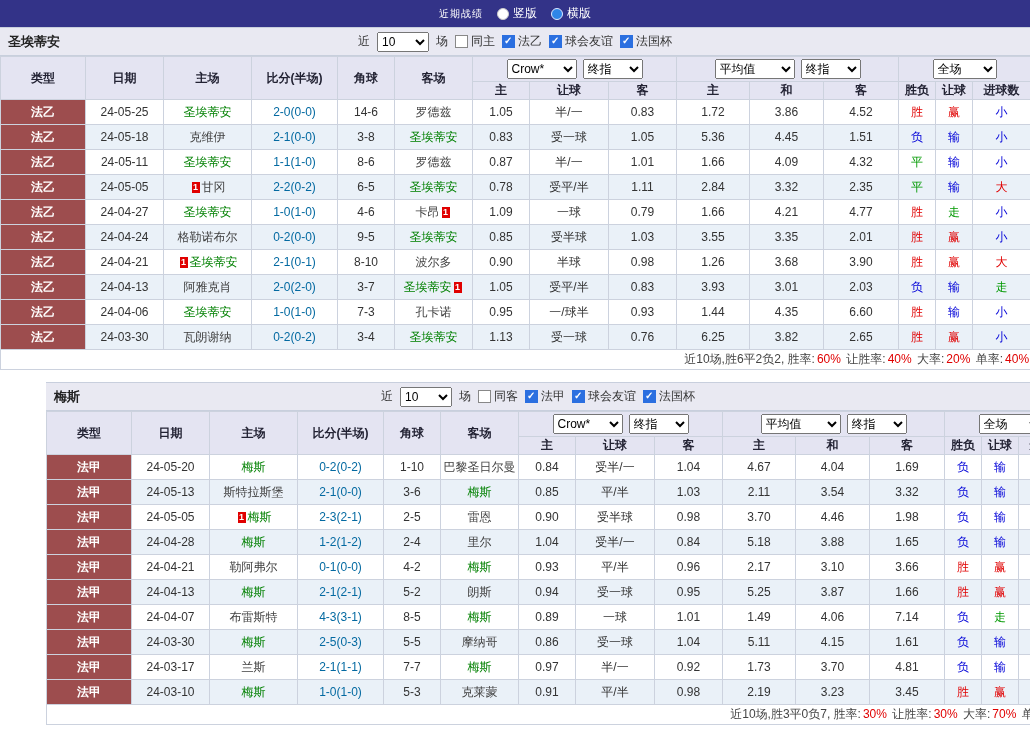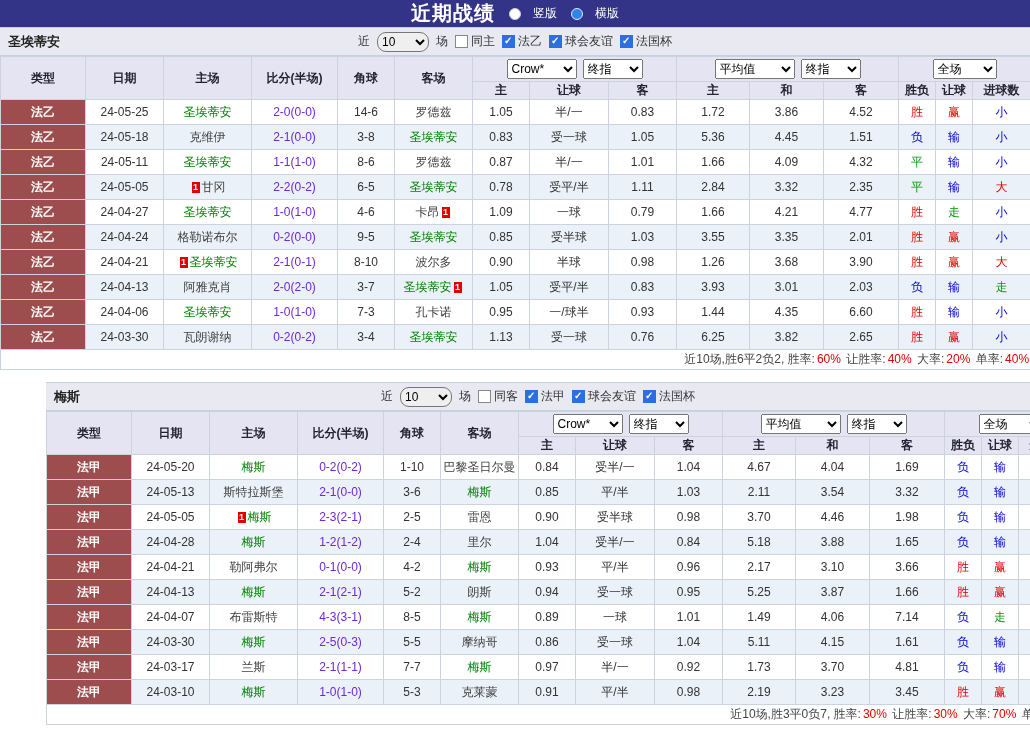--- a/index.html
+++ b/index.html
@@ -7,39 +7,39 @@
   body {
     width:1030px; height:742px; background:#fff;
     font-family:"Liberation Sans", "DejaVu Sans", sans-serif;
     font-size:12px; color:#333;
   }
   
   .topbar {
     height:27px; background:#333388; color:#fff;
     display:flex; align-items:center; justify-content:center; gap:14px;
   }
-  .topbar-title { font-weight:bold; font-size:20px; letter-spacing:1px; }
-  .layout-opt { display:inline-flex; align-items:center; gap:12px; cursor:pointer; font-size:12px; }
+  .topbar-title { font-weight:normal; font-size:10px; letter-spacing:1px; }
+  .layout-opt { display:inline-flex; align-items:center; gap:4px; cursor:pointer; font-size:12px; }
   .layout-radio {
     appearance:none; -webkit-appearance:none; width:12px; height:12px; margin:0;
     border-radius:50%; border:1px solid #ccc; background:#fff;
   }
   .layout-radio:checked { background:#2f86e8; border-color:#dfe8ff; }
   
   .section + .section { margin-top:12px;padding-left:46px; }
   .section-bar {
     position:relative; height:29px; background:#e9e9f2;
     border-top:1px solid #c8cfdd; border-bottom:1px solid #c8cfdd;
     display:flex; align-items:center; justify-content:center;
   }
   .team-name { position:absolute; left:8px; font-weight:bold; font-size:13px; color:#222; }
   .filter { display:inline-flex; align-items:center; gap:7px; }
   .flt-txt { color:#333; }
   .sel, .hsel { font-family:inherit; font-size:12px; height:20px; }
-  .sel-count { width:52px;border-radius:9px; }
+  .sel-count { width:52px; }
   .flt-chk { display:inline-flex; align-items:center; gap:3px; cursor:pointer; }
   .flt-chk input {
     appearance:none; -webkit-appearance:none; width:13px; height:13px; margin:0;
     border:1px solid #888; background:#fff; position:relative;
   }
   .flt-chk input:checked { background:#2b6fe0; border-color:#2b6fe0; }
   .flt-chk input:checked::after {
     content:"\2713"; position:absolute; left:1px; top:-1px;
     color:#fff; font-size:10px; font-weight:bold;
   }
@@ -49,21 +49,21 @@
     border:1px solid #ccd2de; text-align:center; padding:0;
     overflow:hidden; white-space:nowrap;
   }
   .results thead th { background:#e4e4f2; color:#223; font-weight:bold; }
   .results tr.hdr1 th { height:25px; }
   .results tr.hdr2 th { height:16px; font-size:12px; }
   .results th.grp .hsel { margin:0 3px; }
   .results tbody td { height:25px; background:#fff; }
   .results tbody tr.alt td { background:#eaf1f8; }
   .results td.lg { background:#9d4d4e !important; color:#fff; font-weight:bold; }
-  .sc { color:#6d28d9; }
+  .sc { color:#0369a1; }
   .team { cursor:pointer; color:#404040; }
   .team.hl { color:#008000; }
   .badge {
     display:inline-block; background:#e00000; color:#fff;
     font-size:9px; line-height:11px; height:11px; min-width:8px;
     margin:0 2px; font-weight:bold; vertical-align:1px;
   }
   .red   { color:#e00000; }
   .blue  { color:#0000d8; }
   .green { color:#009900; }

